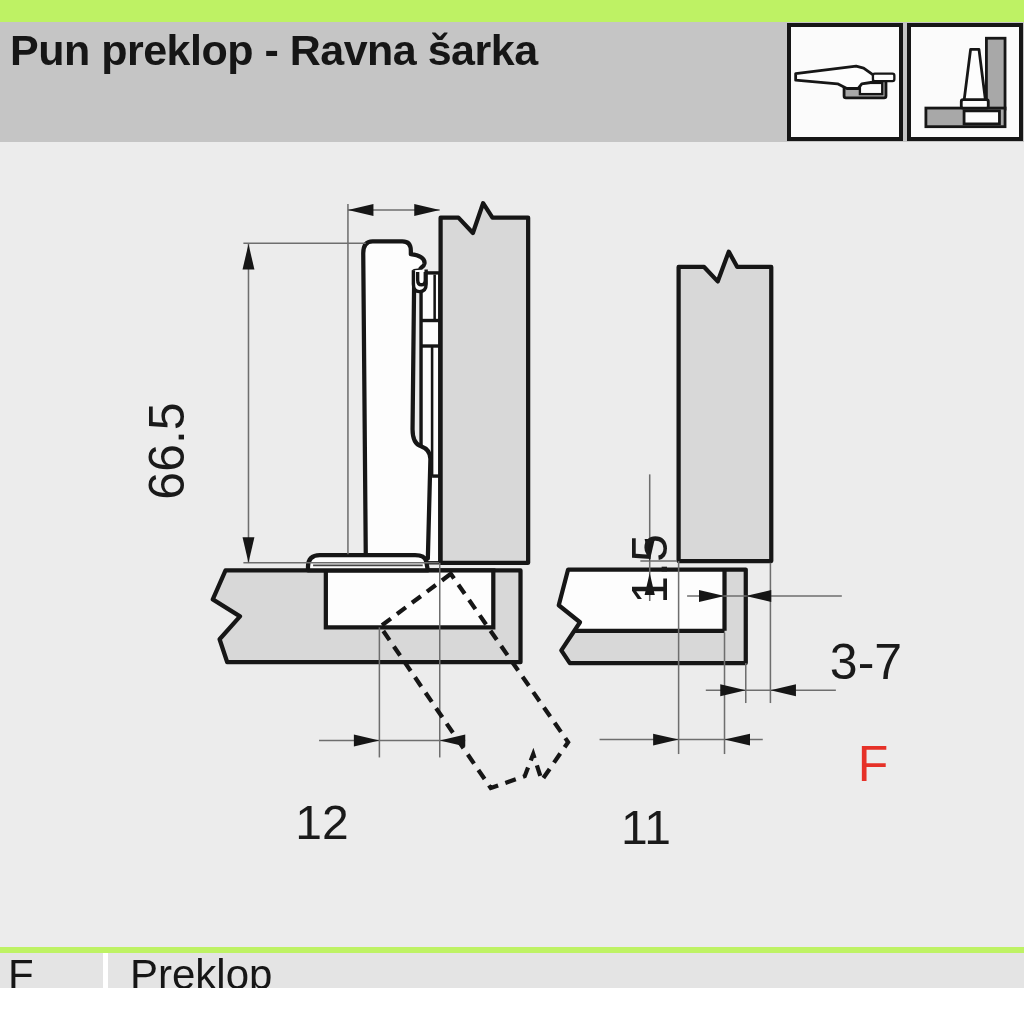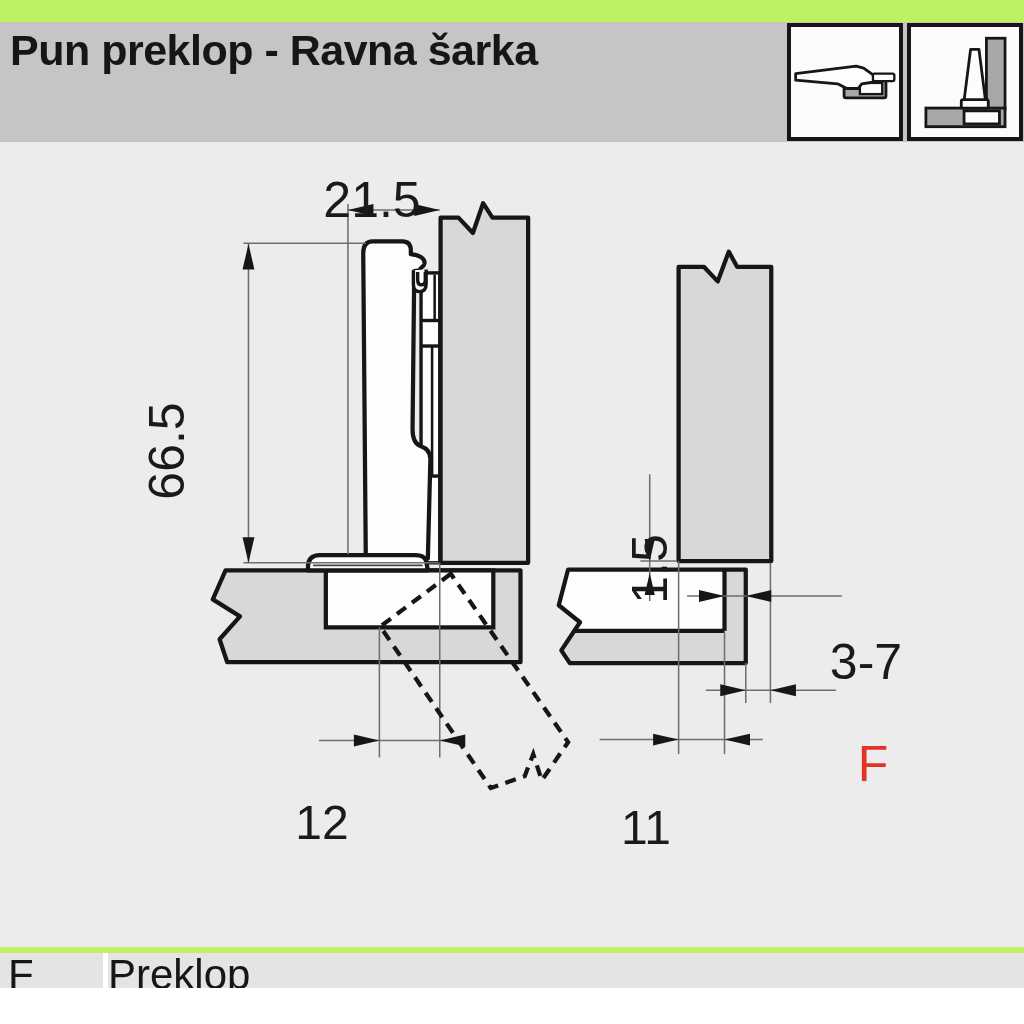--- a/index.html
+++ b/index.html
@@ -17,21 +17,21 @@
   .dim{position:absolute;font-size:50px;color:#1a1a1a;white-space:nowrap;transform:translateX(-50%);}
   .dim.rot{transform:translate(-50%,-50%) rotate(-90deg);}
   .dim.red{color:#e63128;}
   .dim.small{font-size:48px;}
   #legend{position:absolute;left:0;top:953px;width:1024px;height:44px;background:#ffffff;
           display:flex;}
   .legend-cell{background:#e4e4e4;height:44px;display:flex;align-items:center;}
   #legend-cell-symbol{width:103px;}
   #legend-cell-label{flex:1;margin-left:5px;}
   #legend-symbol{font-size:42px;color:#161616;margin-left:8px;}
-  #legend-label{font-size:42px;color:#161616;}
+  #legend-label{font-size:42px;color:#161616;margin-left:22px;}
 </style>
 </head>
 <body>
 
 <div id="page">
 
   <div id="header">
     <div id="title">Pun preklop - Ravna šarka</div>
   </div>
 
@@ -135,21 +135,20 @@
         <polygon points="816,787 846,780 846,794"></polygon>
         <polygon points="708,845 678,838 678,852"></polygon>
         <polygon points="762,845 792,838 792,852"></polygon>
       </g>
 
       <g>
         <path d="M440,650 L357,712 L487,902 L527,888 L537,862 L547,893 L578,848 Z" fill="none" stroke="#161616" stroke-width="5" stroke-dasharray="13 9" stroke-linejoin="miter"></path>
       </g>
     </svg>
 
-    <div class="dim" style="left:372px;top:29px;">21.5</div>
     <div class="dim rot" style="left:167px;top:309px;">66.5</div>
     <div class="dim small" style="left:306px;top:653px;margin-left:16px;">12</div>
     <div class="dim rot" style="left:650px;top:427px;">1.5</div>
     <div class="dim" style="left:866px;top:491px;text-align:right;">3-7</div>
     <div class="dim small" style="left:646px;top:658px;">11</div>
     <div class="dim red" style="left:873px;top:593px;">F</div>
   </div>
 
   <div id="legend">
     <div class="legend-cell" id="legend-cell-symbol">

